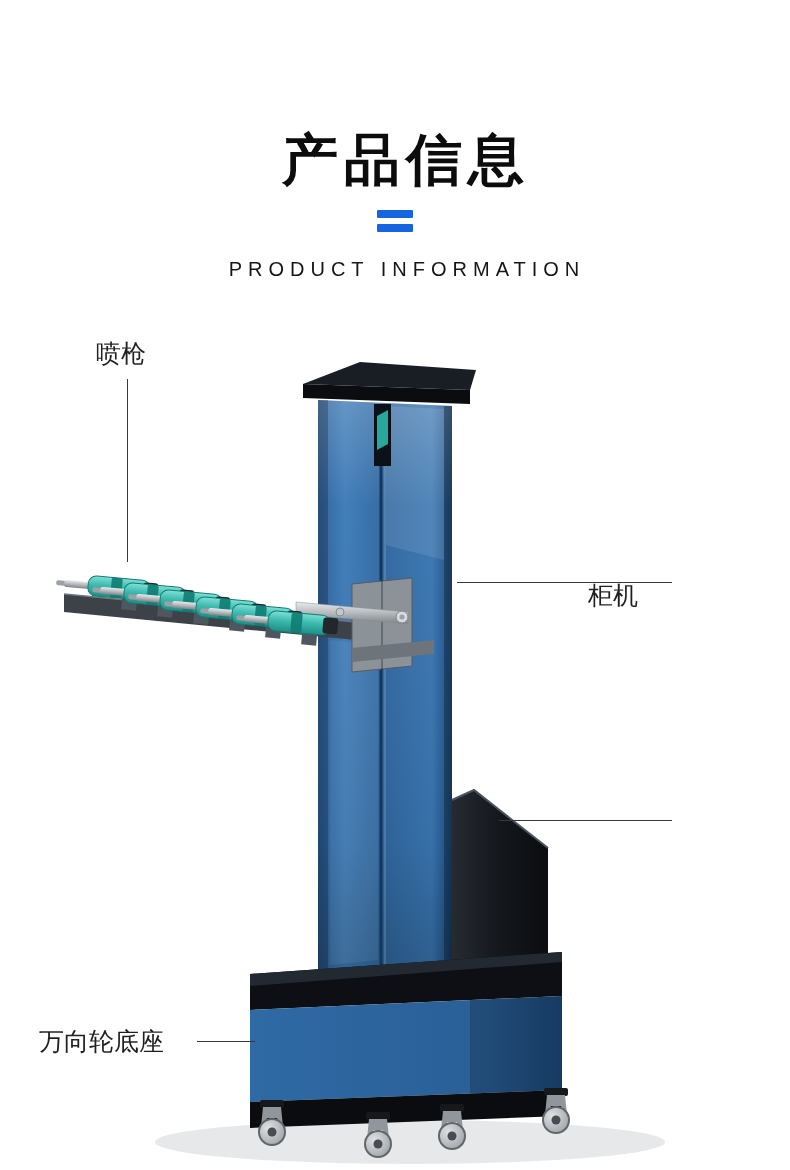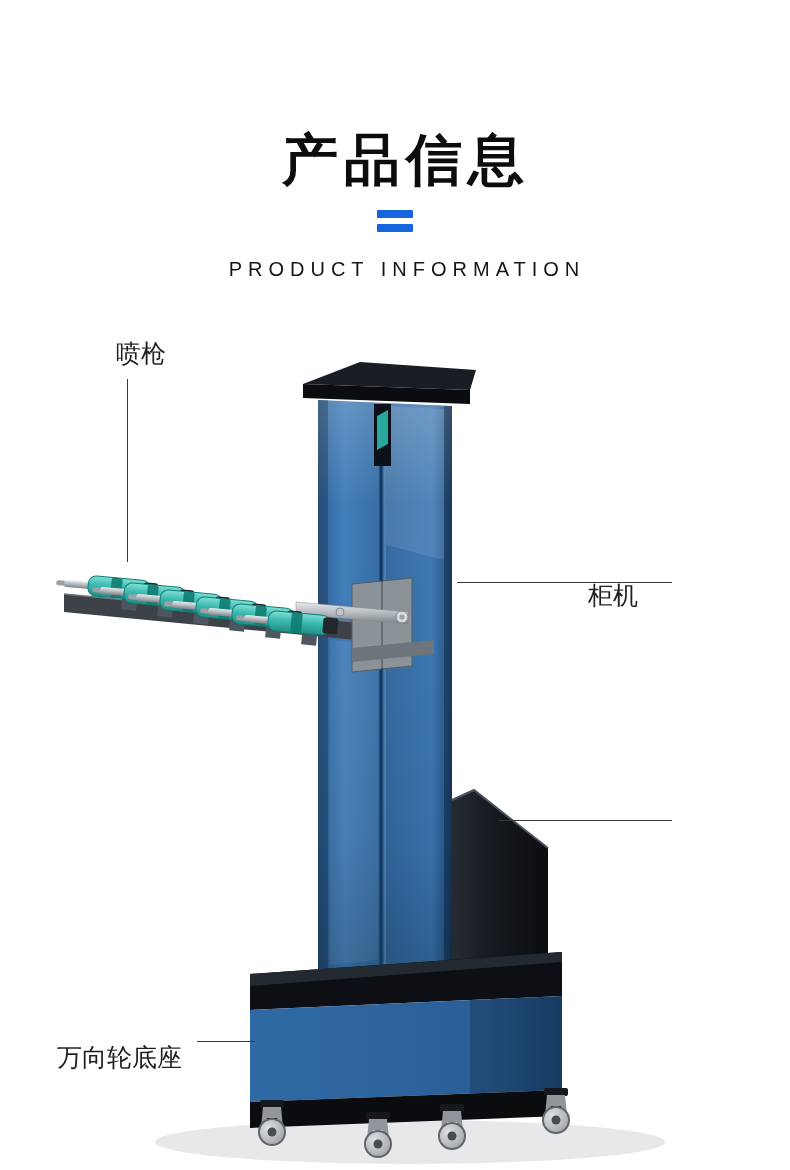--- a/index.html
+++ b/index.html
@@ -59,27 +59,27 @@
     z-index: 3;
     font-size: 25px;
     color: #1f1f1f;
     white-space: nowrap;
   }
   .callout-line {
     position: absolute;
     z-index: 2;
     background: #3a3a3a;
   }
-  #label-spray-gun   { left: 96px;  top: 337px; margin-left: 20px; }
+  #label-spray-gun   { left: 96px;  top: 337px; }
   #line-spray-gun    { left: 127px; top: 379px; width: 1px; height: 183px; }
   #label-cabinet     { left: 588px; top: 535px; margin-top: 44px; }
   #line-cabinet      { left: 457px; top: 582px; width: 215px; height: 1px; }
   #label-control-box { left: 521px; top: 771px; }
   #line-control-box  { left: 499px; top: 820px; width: 173px; height: 1px; }
-  #label-caster-base { left: 57px;  top: 1025px; margin-top: 16px; }
+  #label-caster-base { left: 39px;  top: 1025px; }
   #line-caster-base  { left: 197px; top: 1041px; width: 58px; height: 1px; }
 </style>
 </head>
 <body>
 
 <div class="page">
 
   <h1 class="title-cn">产品信息</h1>
 
   <div class="equals-icon">

